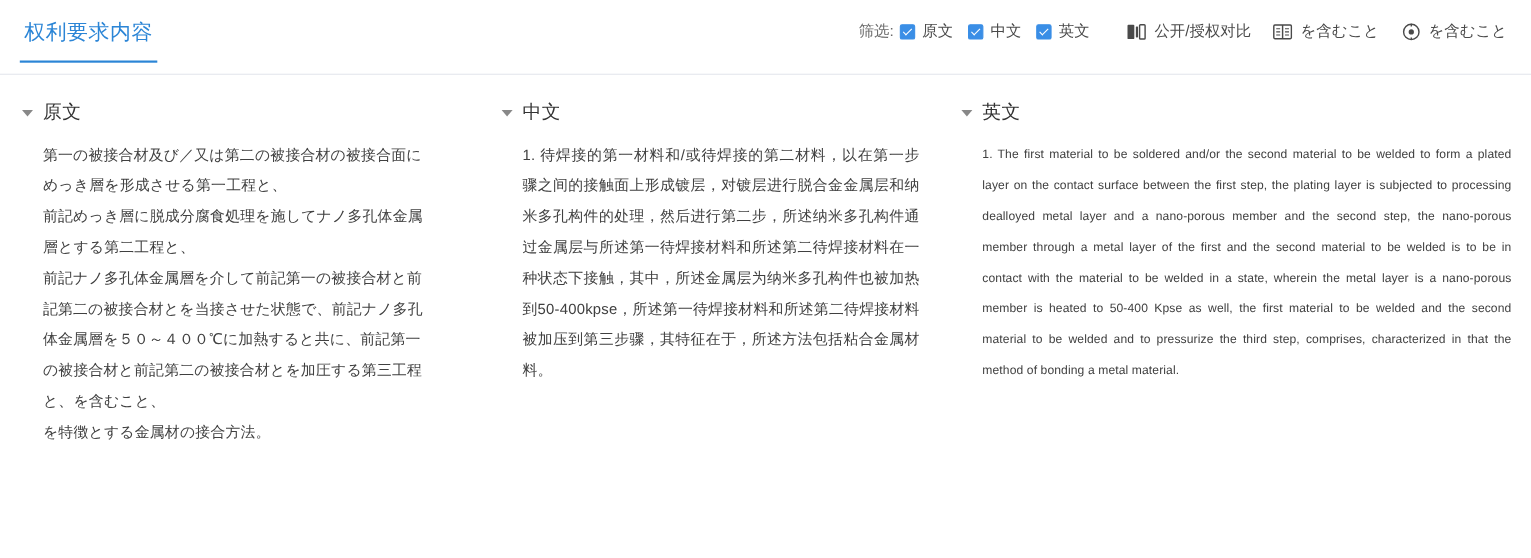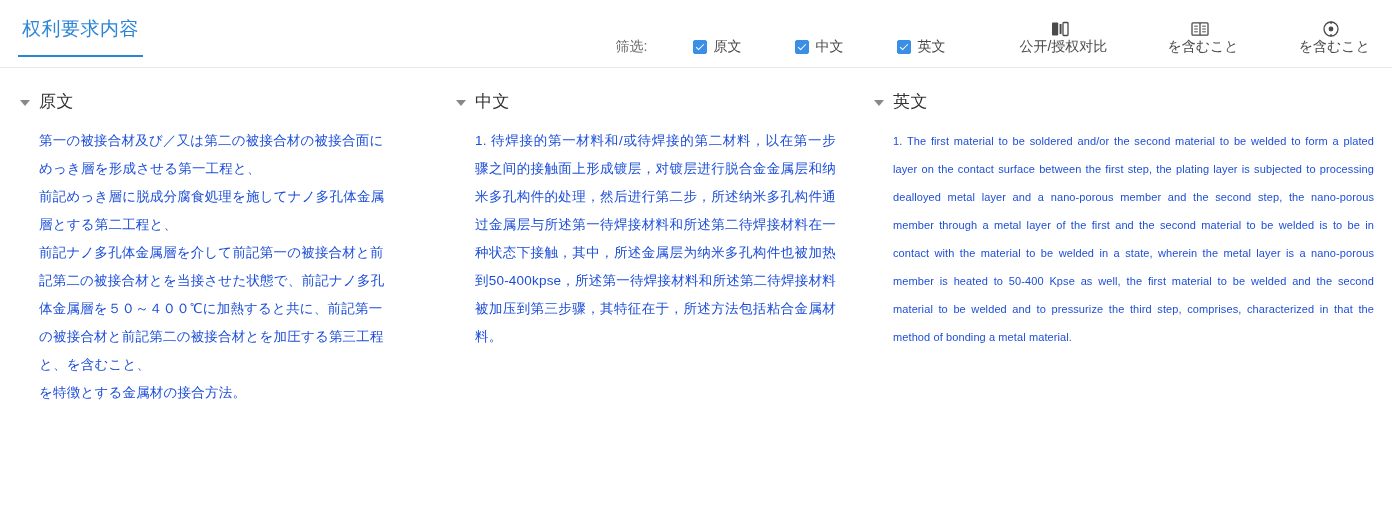--- a/index.html
+++ b/index.html
@@ -42,24 +42,23 @@
     border-bottom: 2px solid #2b85d6;
     letter-spacing: 0.5px;
     cursor: pointer;
   }
 
   .toolbar {
     position: absolute;
     right: 22px;
     top: 20px;
     display: flex;
-    align-items: flex-end;
-    font-size: 14px;
-    color: #4a4a4a;
-    gap: 40px;
+    align-items: flex-start;
+    font-size: 14px;
+    color: #4a4a4a;
   }
   .filter-label {
     color: #6b6b6b;
     margin-right: 6px;
     font-size: 14px;
   }
   .checkbox-item {
     display: flex;
     align-items: center;
     margin-right: 14px;
@@ -92,21 +91,20 @@
     color: #4a4a4a;
   }
 
   .tool-btn {
     display: flex;
     align-items: center;
     margin-left: 20px;
     cursor: pointer;
     color: #4a4a4a;
     white-space: nowrap;
-    flex-direction: column;
   }
   .tool-btn .ticon {
     display: inline-flex;
     align-items: center;
     justify-content: center;
     width: 18px;
     height: 18px;
     margin-right: 7px;
     color: #4a4a4a;
   }
@@ -150,21 +148,21 @@
     color: #333333;
     letter-spacing: 0.5px;
   }
 
   .col-body {
     padding-left: 19px;
   }
   .para {
     font-size: 13.5px;
     line-height: 28px;
-    color: #1d4ed8;
+    color: #404040;
     margin: 0;
     text-align: justify;
   }
   .para-cn { letter-spacing: 0.2px; }
   .para-en {
     font-size: 11px;
     line-height: 28px;
     letter-spacing: 0.1px;
   }
 </style>

